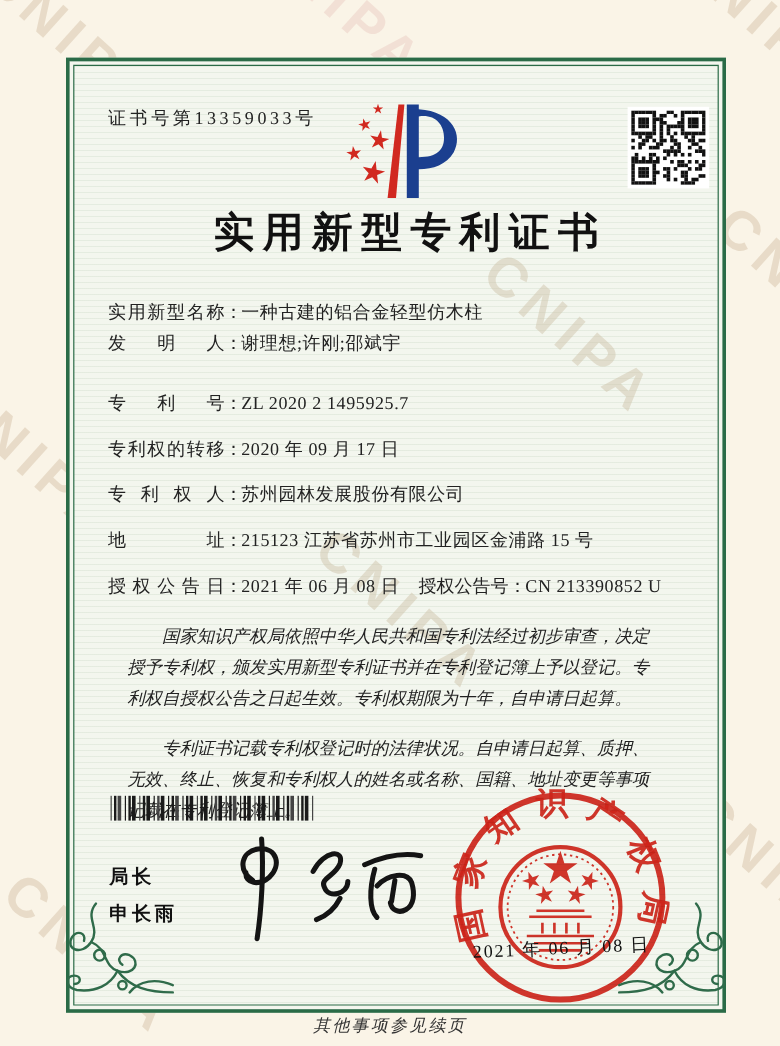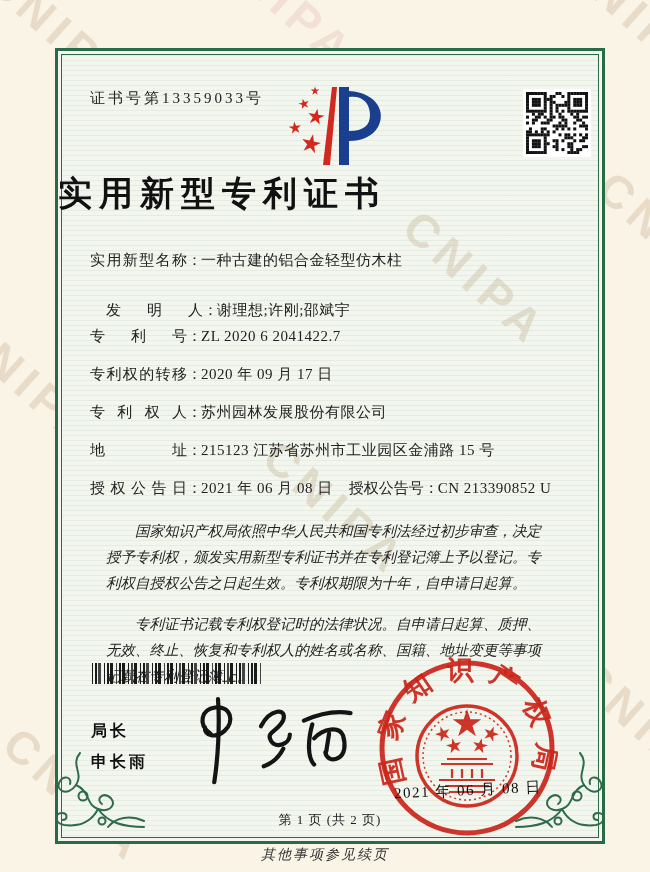--- a/index.html
+++ b/index.html
@@ -38,22 +38,22 @@
   .layer{position:absolute;inset:0;z-index:2;}
   
   .cert-no{
     position:absolute;left:32px;top:38px;
     font-size:15px;letter-spacing:3px;color:#222;text-align:right;
   }
   .logo{position:absolute;left:212px;top:32px;width:130px;height:86px;}
   .qr{position:absolute;left:465px;top:38px;width:62px;height:62px;background:#fff;padding:3px;}
   .title{
     position:absolute;left:0;top:120px;width:100%;
-    font-size:34px;font-weight:600;
-    letter-spacing:7px;color:#111;
+    text-align:center;font-size:34px;font-weight:600;
+    letter-spacing:7px;color:#111;padding-left:12px;
   }
   
   .frow{position:absolute;left:32px;font-size:15px;white-space:nowrap;color:#222;}
   .flabel{
     display:inline-block;width:97px;vertical-align:top;
     text-align:justify;text-align-last:justify;
   }
   .fcolon{display:inline-block;width:14px;}
   .fvalue{letter-spacing:0.5px;}
   .fgroup2{margin-left:16px;}
@@ -344,25 +344,25 @@
         <rect x="15" y="20" width="1.02" height="1.02" fill="#111"></rect>
         <rect x="16" y="20" width="1.02" height="1.02" fill="#111"></rect>
         <rect x="17" y="20" width="1.02" height="1.02" fill="#111"></rect>
       </svg>
 
     <div class="title">实用新型专利证书</div>
 
     <div class="frow" style="top:200px;">
       <span class="flabel">实用新型名称</span><span class="fcolon">：</span><span class="fvalue">一种古建的铝合金轻型仿木柱</span>
     </div>
-    <div class="frow" style="top:250px;margin-left:16px;">
+    <div class="frow" style="top:226px;">
       <span class="flabel">发明人</span><span class="fcolon">：</span><span class="fvalue">谢理想;许刚;邵斌宇</span>
     </div>
     <div class="frow" style="top:276px;">
-      <span class="flabel">专利号</span><span class="fcolon">：</span><span class="fvalue">ZL 2020 6 2041422.7</span>
+      <span class="flabel">专利号</span><span class="fcolon">：</span><span class="fvalue">ZL 2020 2 1495925.7</span>
     </div>
     <div class="frow" style="top:314px;">
       <span class="flabel">专利权的转移</span><span class="fcolon">：</span><span class="fvalue">2020 年 09 月 17 日</span>
     </div>
     <div class="frow" style="top:352px;">
       <span class="flabel">专利权人</span><span class="fcolon">：</span><span class="fvalue">苏州园林发展股份有限公司</span>
     </div>
     <div class="frow" style="top:390px;">
       <span class="flabel">地址</span><span class="fcolon">：</span><span class="fvalue">215123 江苏省苏州市工业园区金浦路 15 号</span>
     </div>
@@ -432,21 +432,20 @@
         <path d="M30,3 C32,30 30,66 26,92"></path>
         <path d="M76,32 C86,13 104,12 100,25 C96,36 82,38 86,46 C90,57 107,52 107,41"></path>
         <path d="M100,56 C95,66 87,72 79,75"></path>
         <path d="M122,26 C140,18 156,15 172,18"></path>
         <path d="M131,30 C126,48 126,66 133,73"></path>
         <path d="M133,45 C143,34 160,32 164,42 C167,52 166,62 159,66 C152,70 146,66 145,60"></path>
         <path d="M149,40 L146,59"></path>
       </g>
     </svg>
 
-    <div class="page-no">第 1 页 (共 2 页)</div>
   </div>
 
   <svg class="seal" viewBox="-91 -91 182 182" aria-hidden="true">
     <defs>
       <path id="sealarc" d="M -56,40 A 69,69 0 1 1 56,40" fill="none"></path>
       <path id="sstar" d="M0,-10 L2.2,-3.1 L9.5,-3.1 L3.6,1.2 L5.9,8.1 L0,3.8 L-5.9,8.1 L-3.6,1.2 L-9.5,-3.1 L-2.2,-3.1 Z"></path>
     </defs>
     <circle cx="0" cy="0" r="85" fill="none" stroke="#d8261c" stroke-width="5" opacity="0.92"></circle>
     <text font-family="'Liberation Serif','DejaVu Serif',serif" font-size="27" font-weight="bold" fill="#d8261c" letter-spacing="14" opacity="0.92">
       <textPath href="#sealarc" startOffset="50%" text-anchor="middle">国家知识产权局</textPath>

